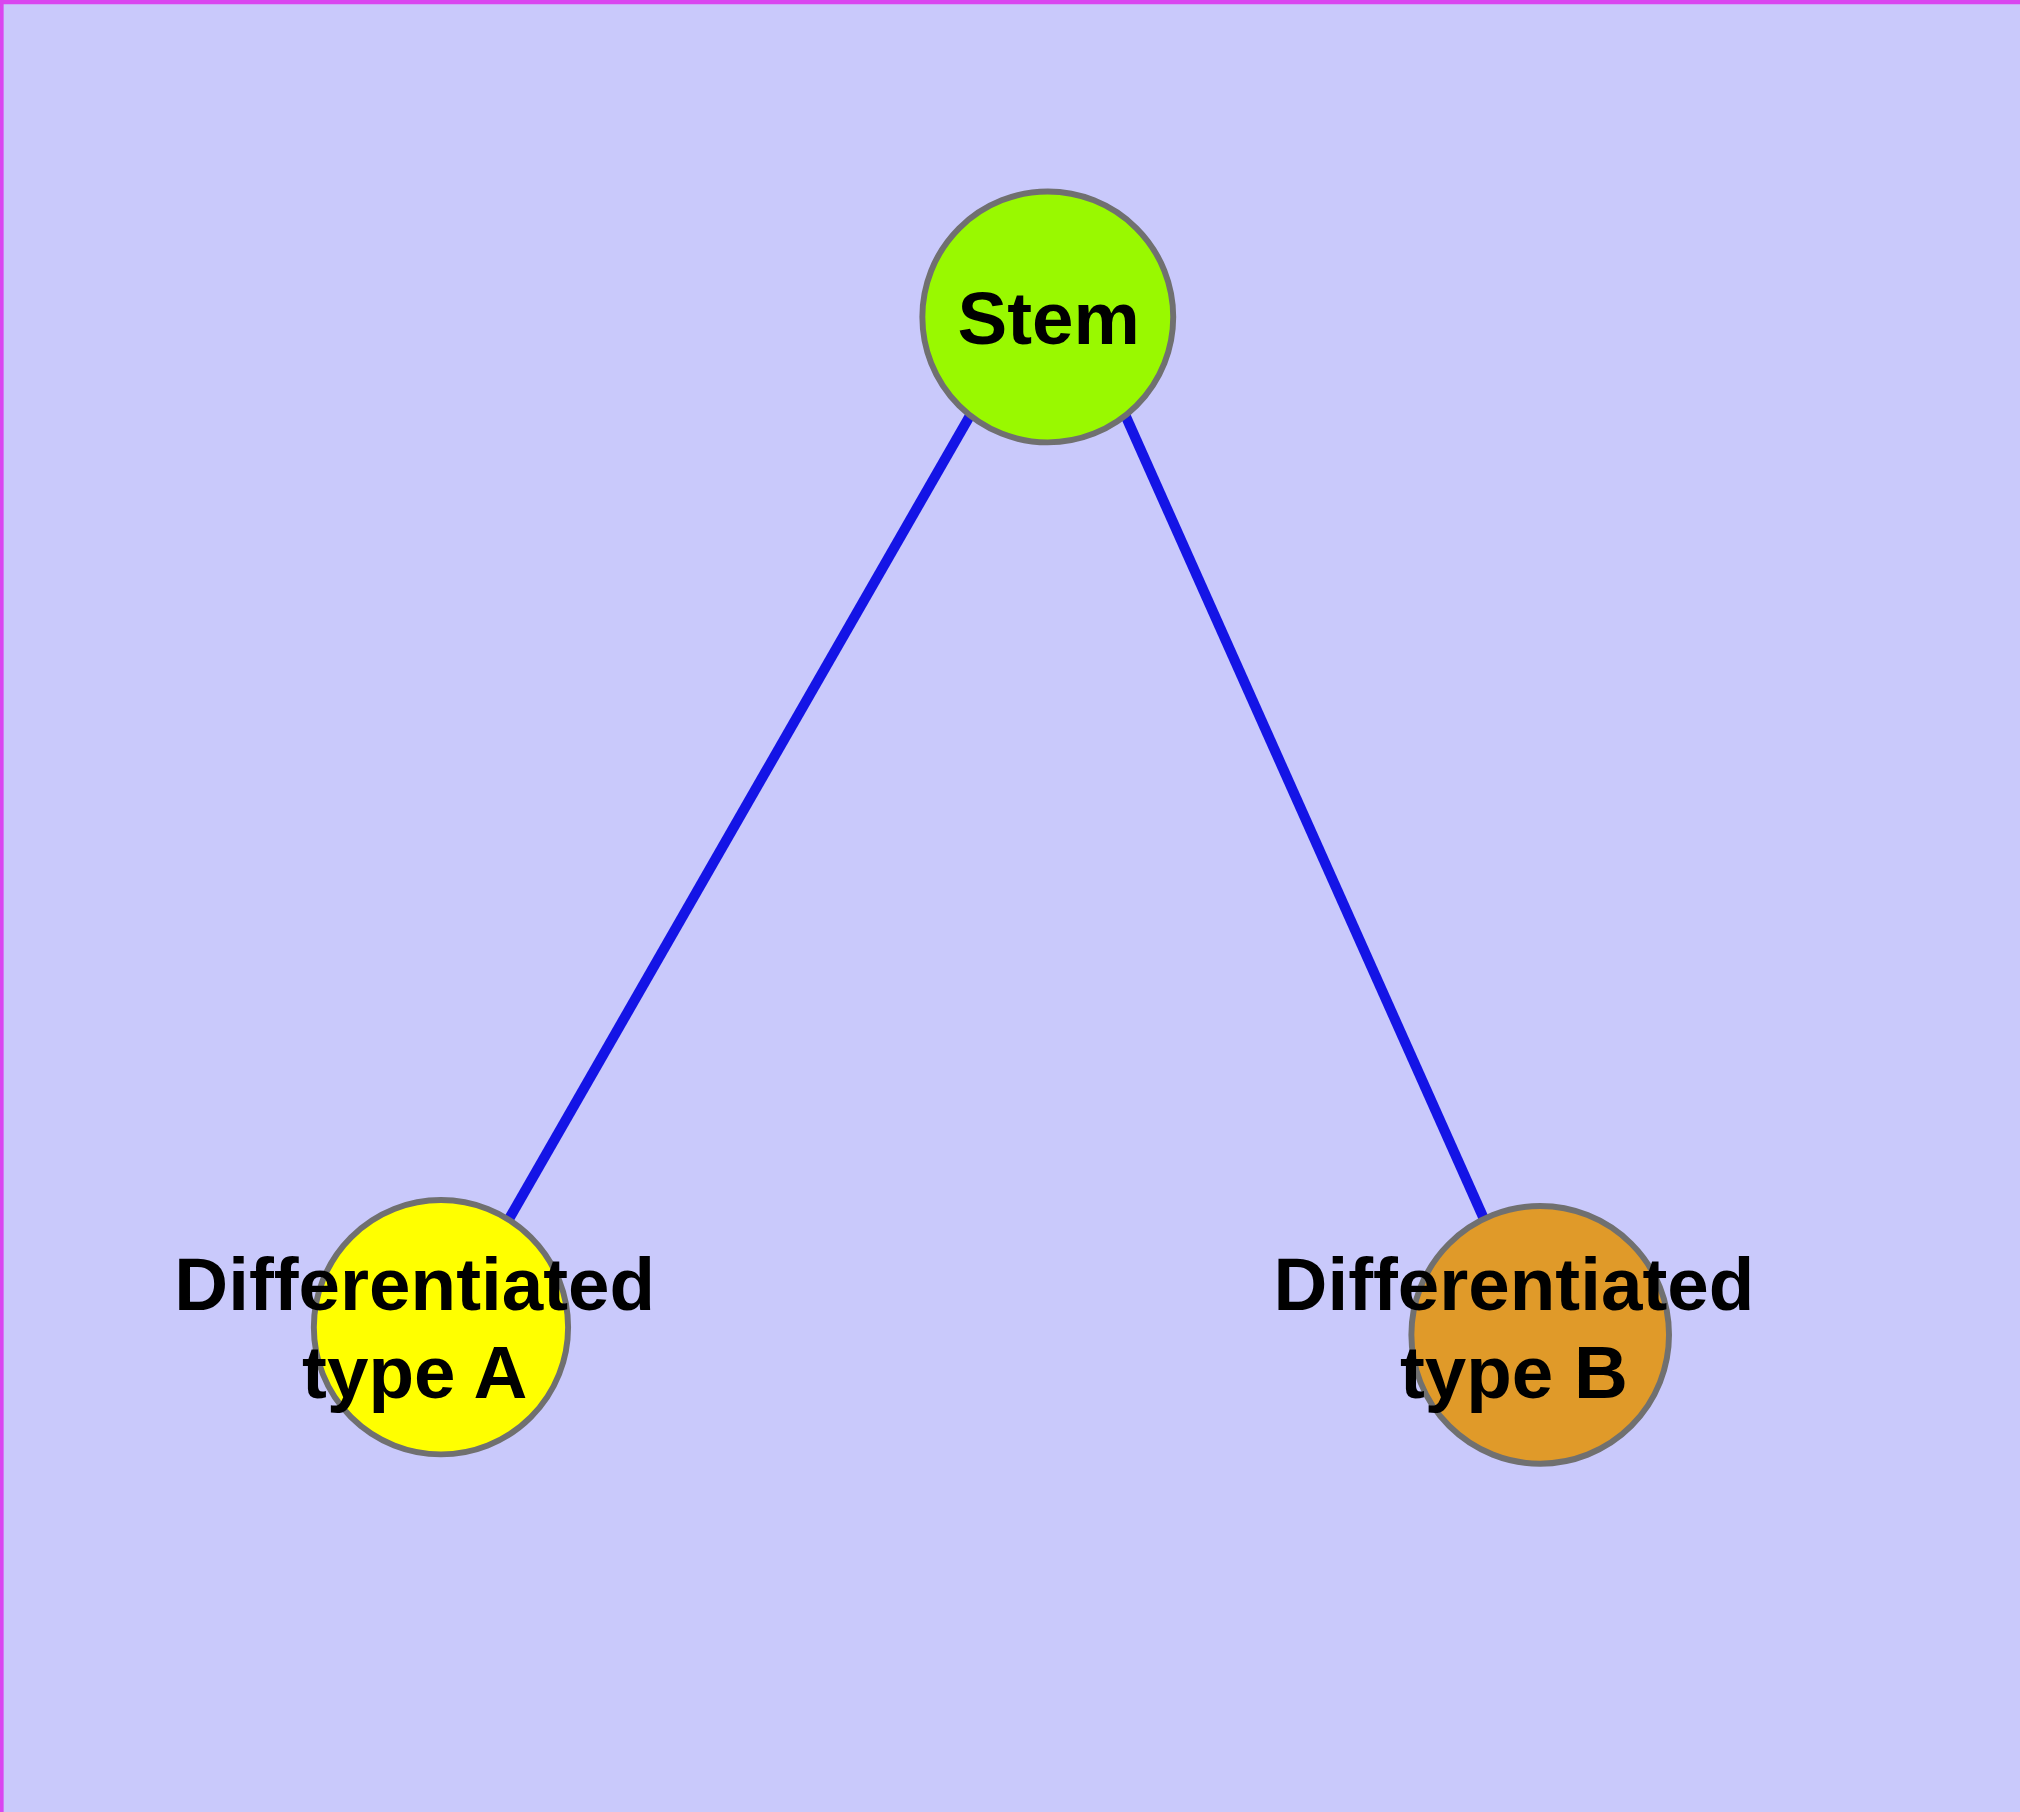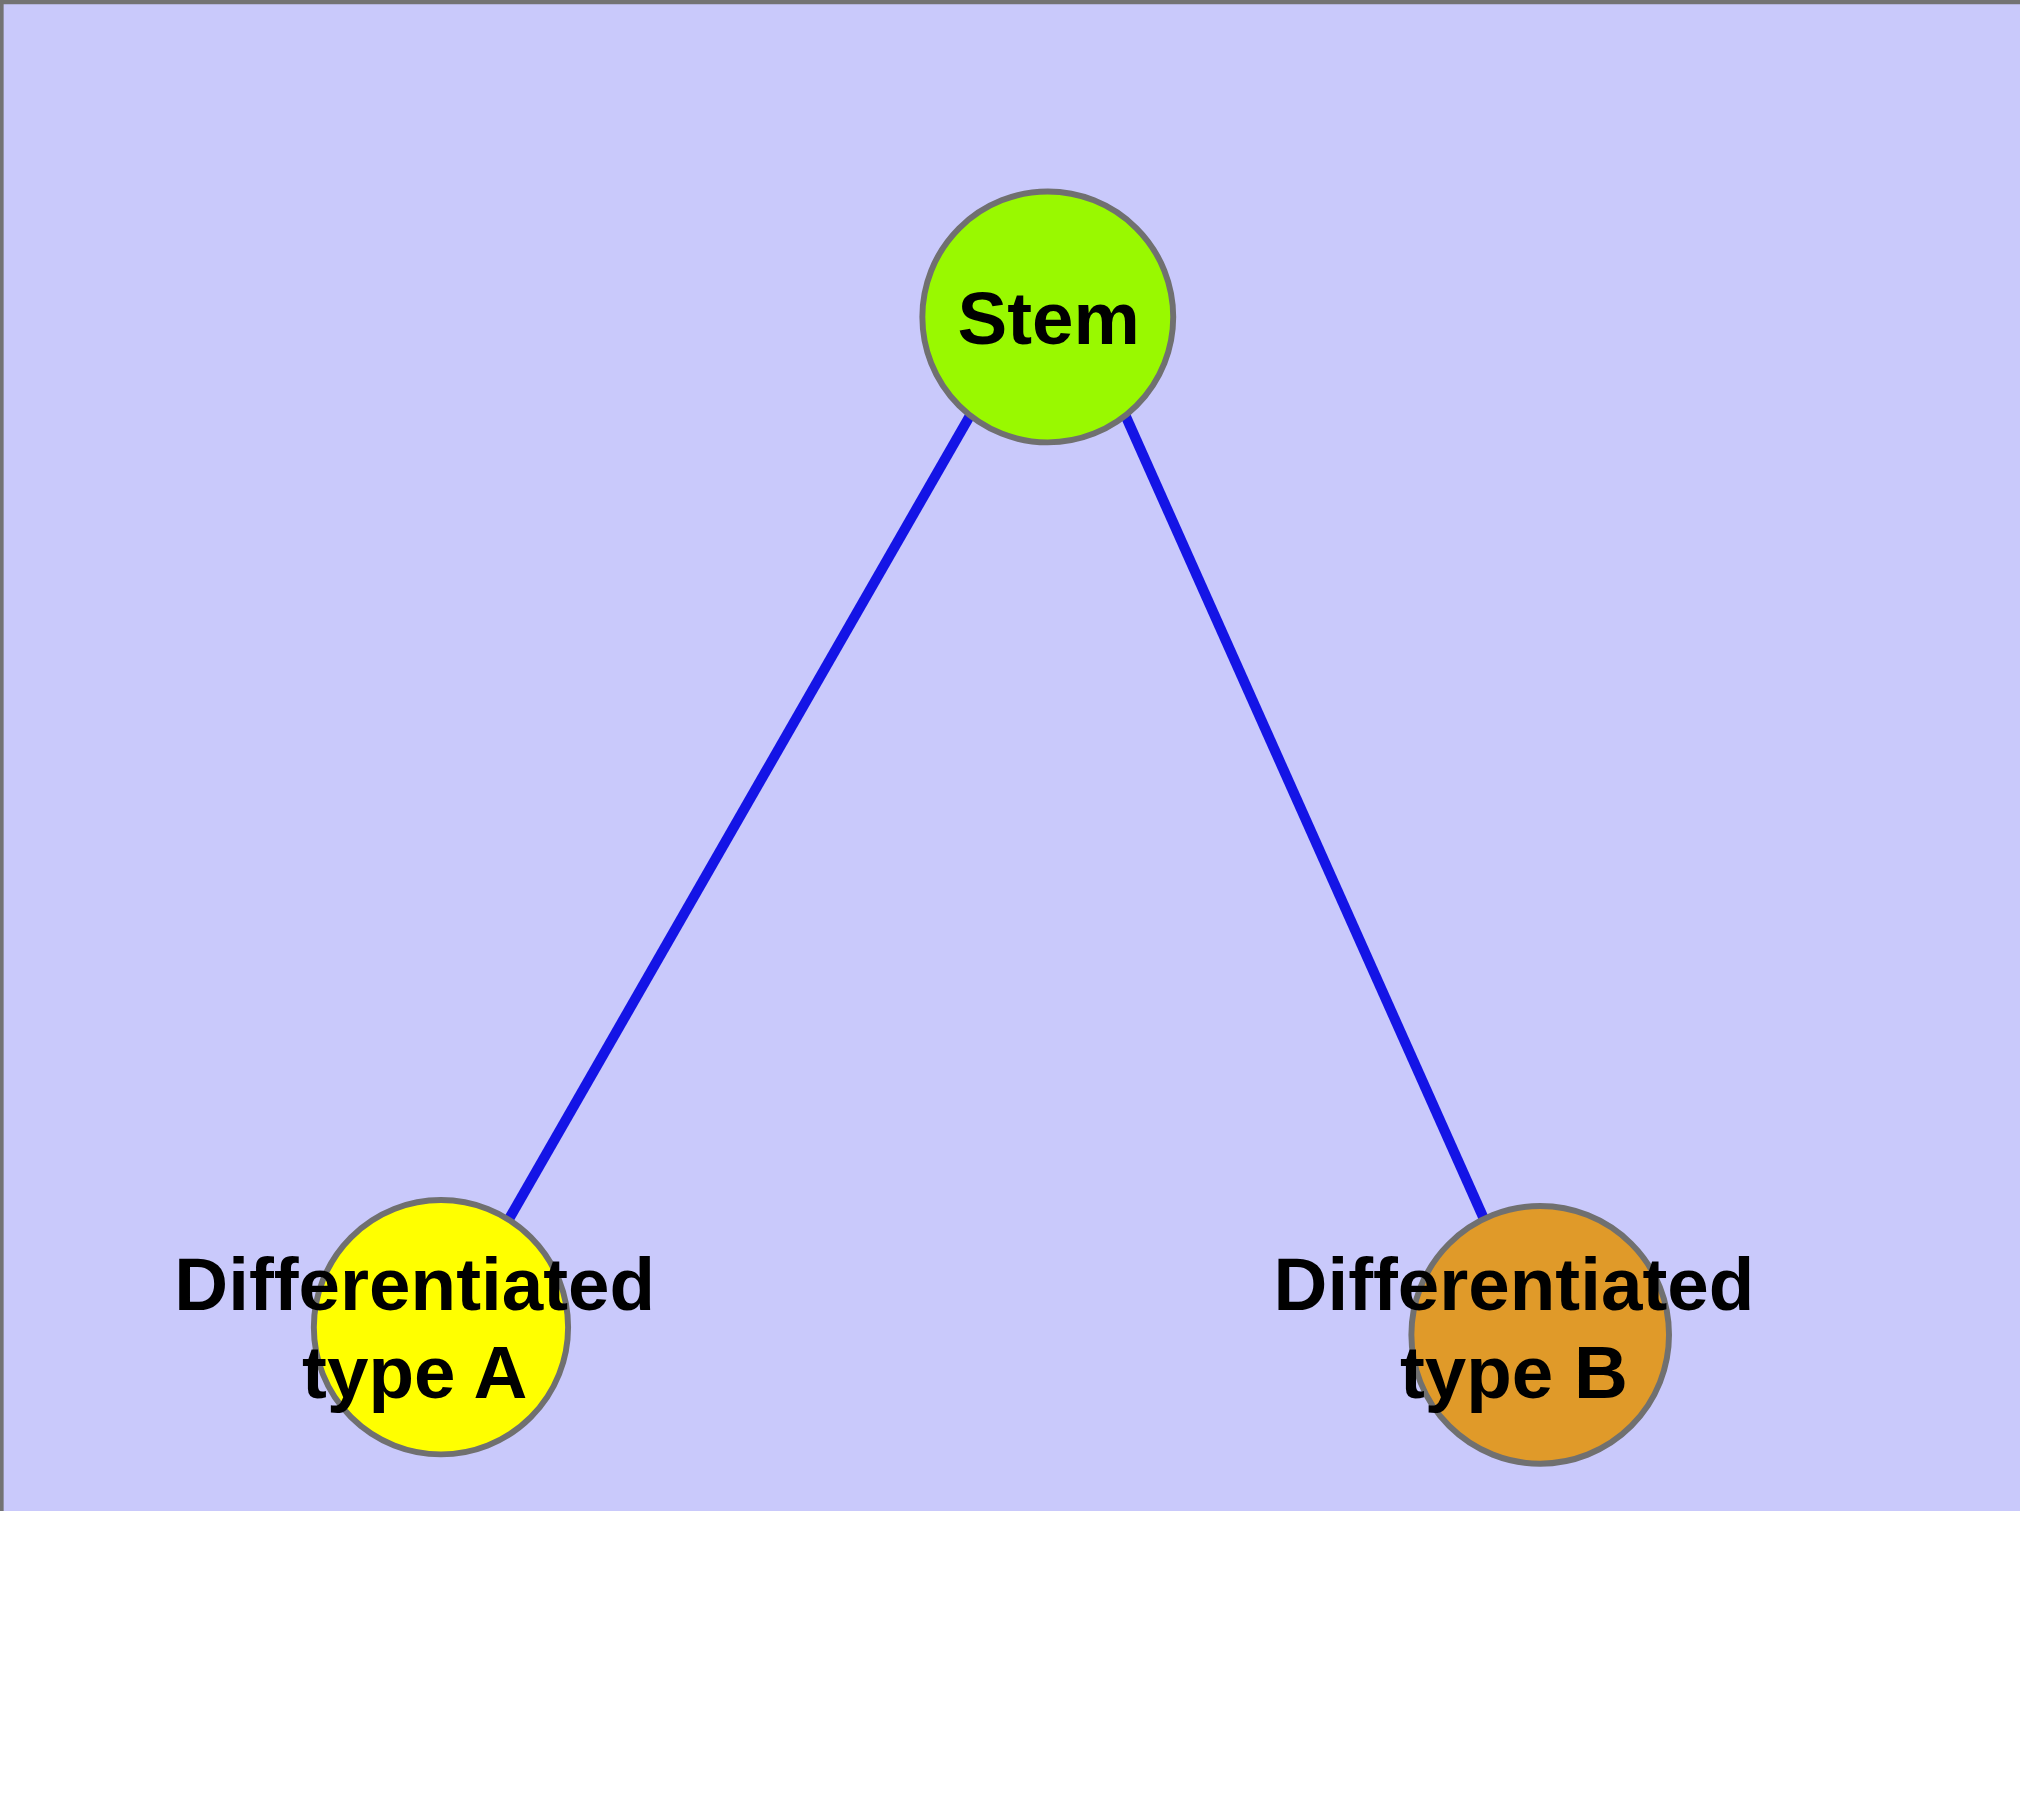--- a/index.html
+++ b/index.html
@@ -32,21 +32,21 @@
   .node-label {
     font-family: "Liberation Sans", "DejaVu Sans", sans-serif;
     font-weight: bold;
     fill: #000000;
     paint-order: normal;
   }
 </style>
 </head>
 <body style="background: rgb(255, 255, 255);">
 
-<div id="stage" style="width: 2021px; height: 1511px; background: #737373;">
+<div id="stage" style="width: 2021px; height: 1812px; background: #d946ef;">
   <svg id="graph-svg" viewBox="0 0 2384 2138" xmlns="http://www.w3.org/2000/svg" style="width: 2021px; height: 1812px;">
 
     <rect id="bg-rect" class="canvas-bg" x="4" y="5" width="2380" height="2133" fill="#c9c9fb"></rect>
 
     <g id="edges-group">
         <line x1="1145" y1="489" x2="601" y2="1437" stroke="#1414e6" stroke-width="12" stroke-linecap="butt" class="edge-line"></line>
         <line x1="1327" y1="489" x2="1751" y2="1439" stroke="#1414e6" stroke-width="12" stroke-linecap="butt" class="edge-line"></line>
       </g>
     <g id="nodes-group">
         <circle cx="1236" cy="374" r="148" fill="#99f900" stroke="#707070" stroke-width="7" class="node-circle"></circle>

